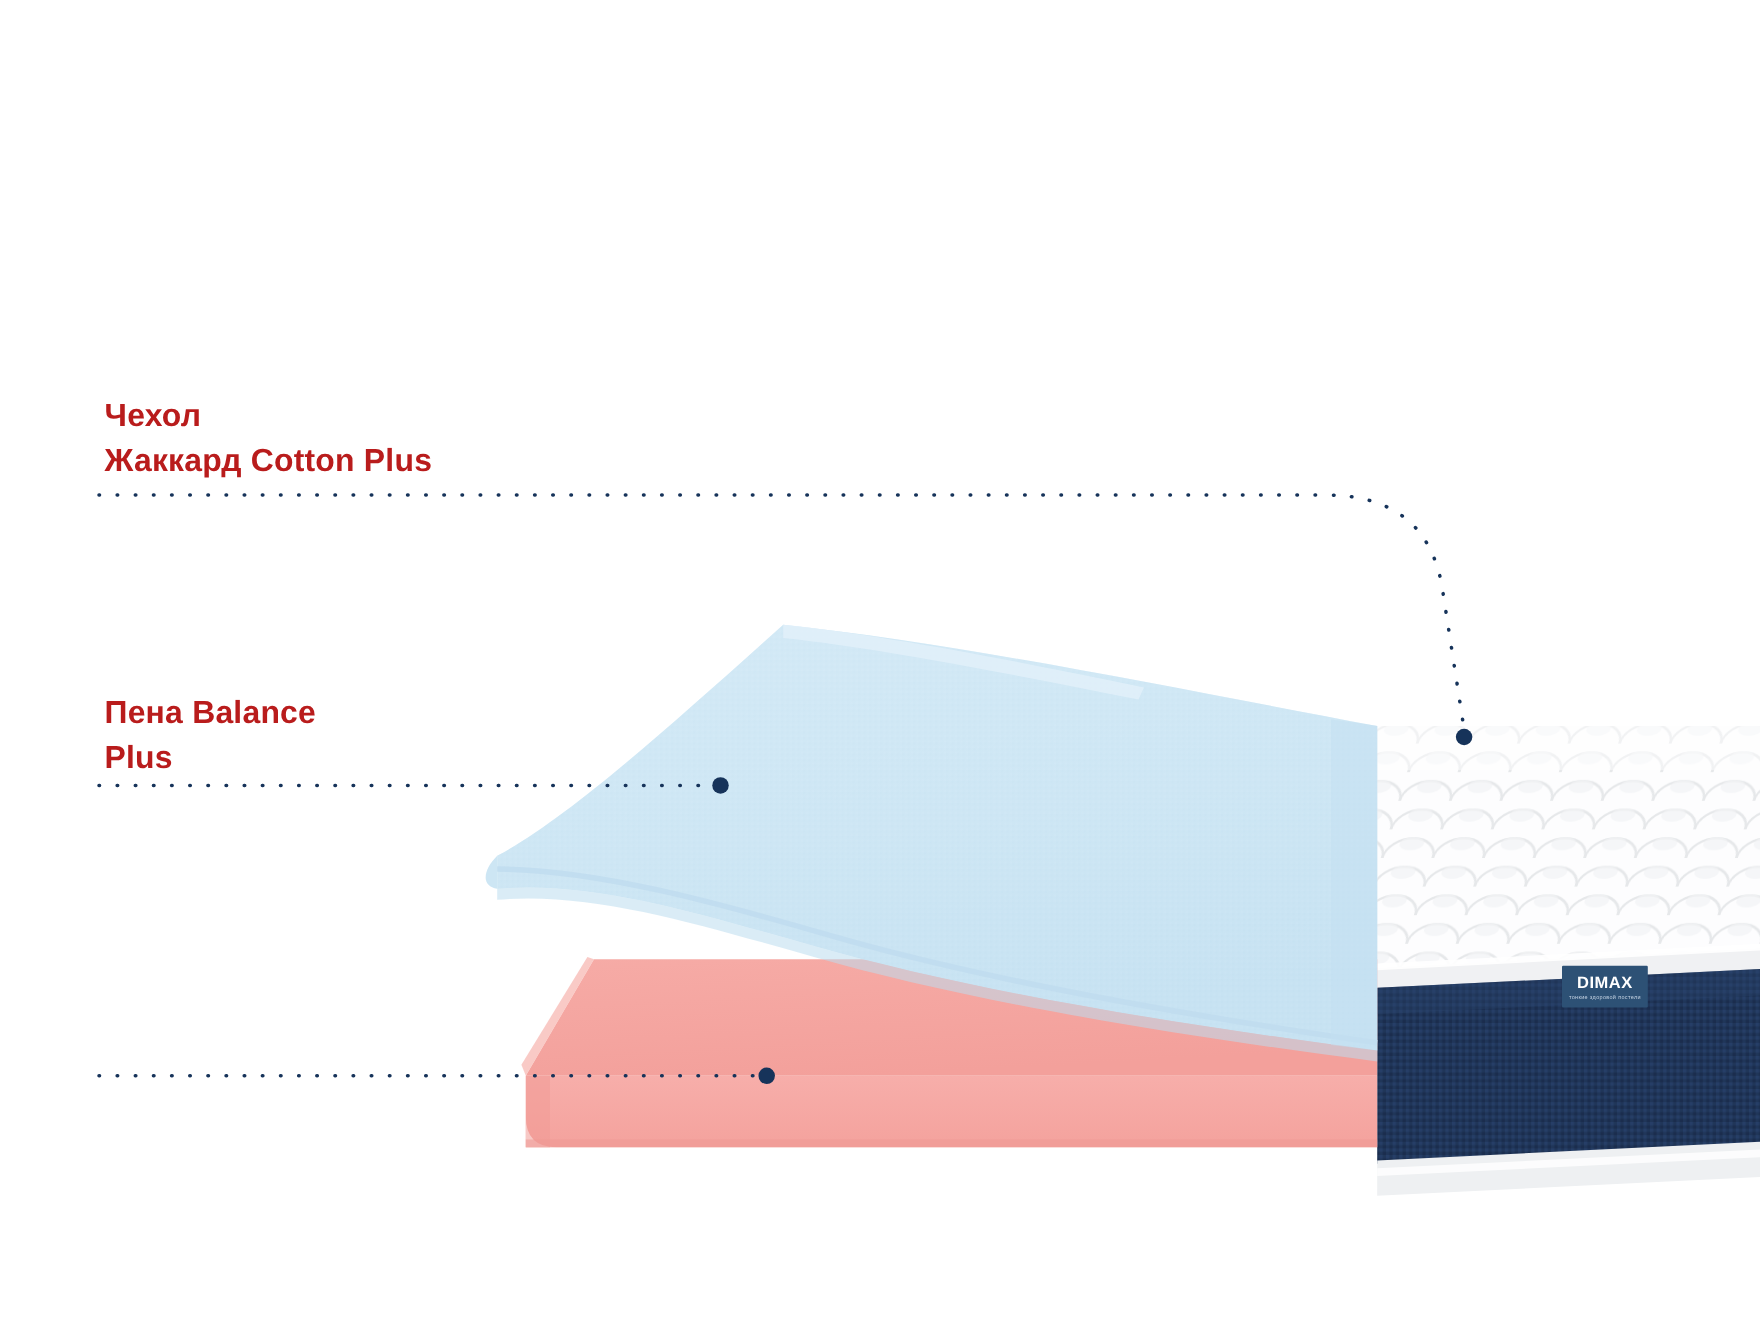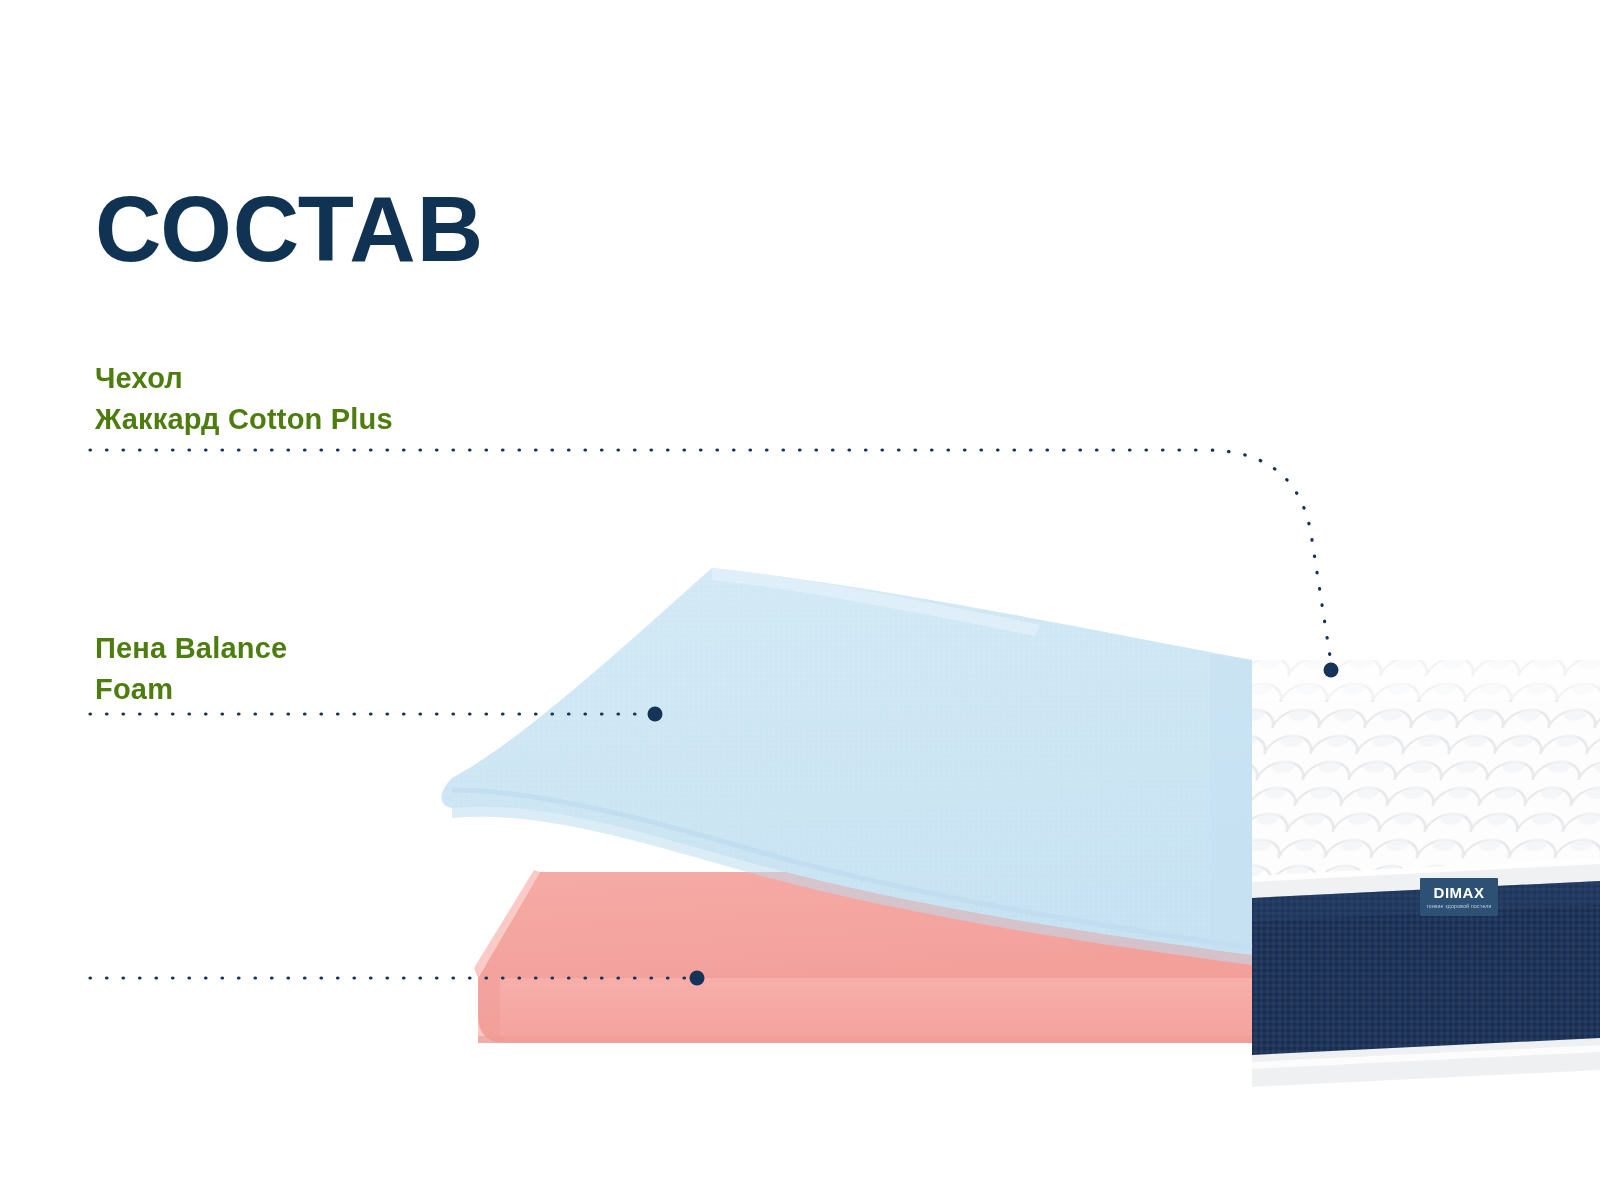--- a/index.html
+++ b/index.html
@@ -23,21 +23,21 @@
     font-weight: 700;
     letter-spacing: 1px;
     color: #113353;
     line-height: 1;
     white-space: nowrap;
   }
 
   
   .label-block {
     position: absolute;
-    color: #4d7c0f;
+    color: #b91c1c;
     font-weight: 700;
     font-size: 29px;
     line-height: 1.42;
     letter-spacing: 0.2px;
     white-space: pre-line;
   }
   .label-cover  { left: 95px; top: 358px; }
   .label-foam   { left: 95px; top: 628px; }
   .label-latex  { left: 95px; top: 890px; }
 
@@ -190,22 +190,21 @@
       <circle cx="1331" cy="670" r="7.5" fill="#16335a"></circle>
 
       <path id="leader-foam" d="M 90 714 L 648 714" fill="none" stroke="#16335a" stroke-width="3.2" stroke-linecap="round" stroke-dasharray="0.5 16"></path>
       <circle cx="655" cy="714" r="7.5" fill="#16335a"></circle>
 
       <path id="leader-latex" d="M 90 978 L 690 978" fill="none" stroke="#16335a" stroke-width="3.2" stroke-linecap="round" stroke-dasharray="0.5 16"></path>
       <circle cx="697" cy="978" r="7.5" fill="#16335a"></circle>
     </g>
   </svg>
 
-  <div class="page-title">СОСТАВ</div>
 
   <div class="label-block label-cover">Чехол
 Жаккард Cotton Plus</div>
 
   <div class="label-block label-foam">Пена Balance
-Foam</div>
+Plus</div>
 
 
 </div>
 
 </body></html>

